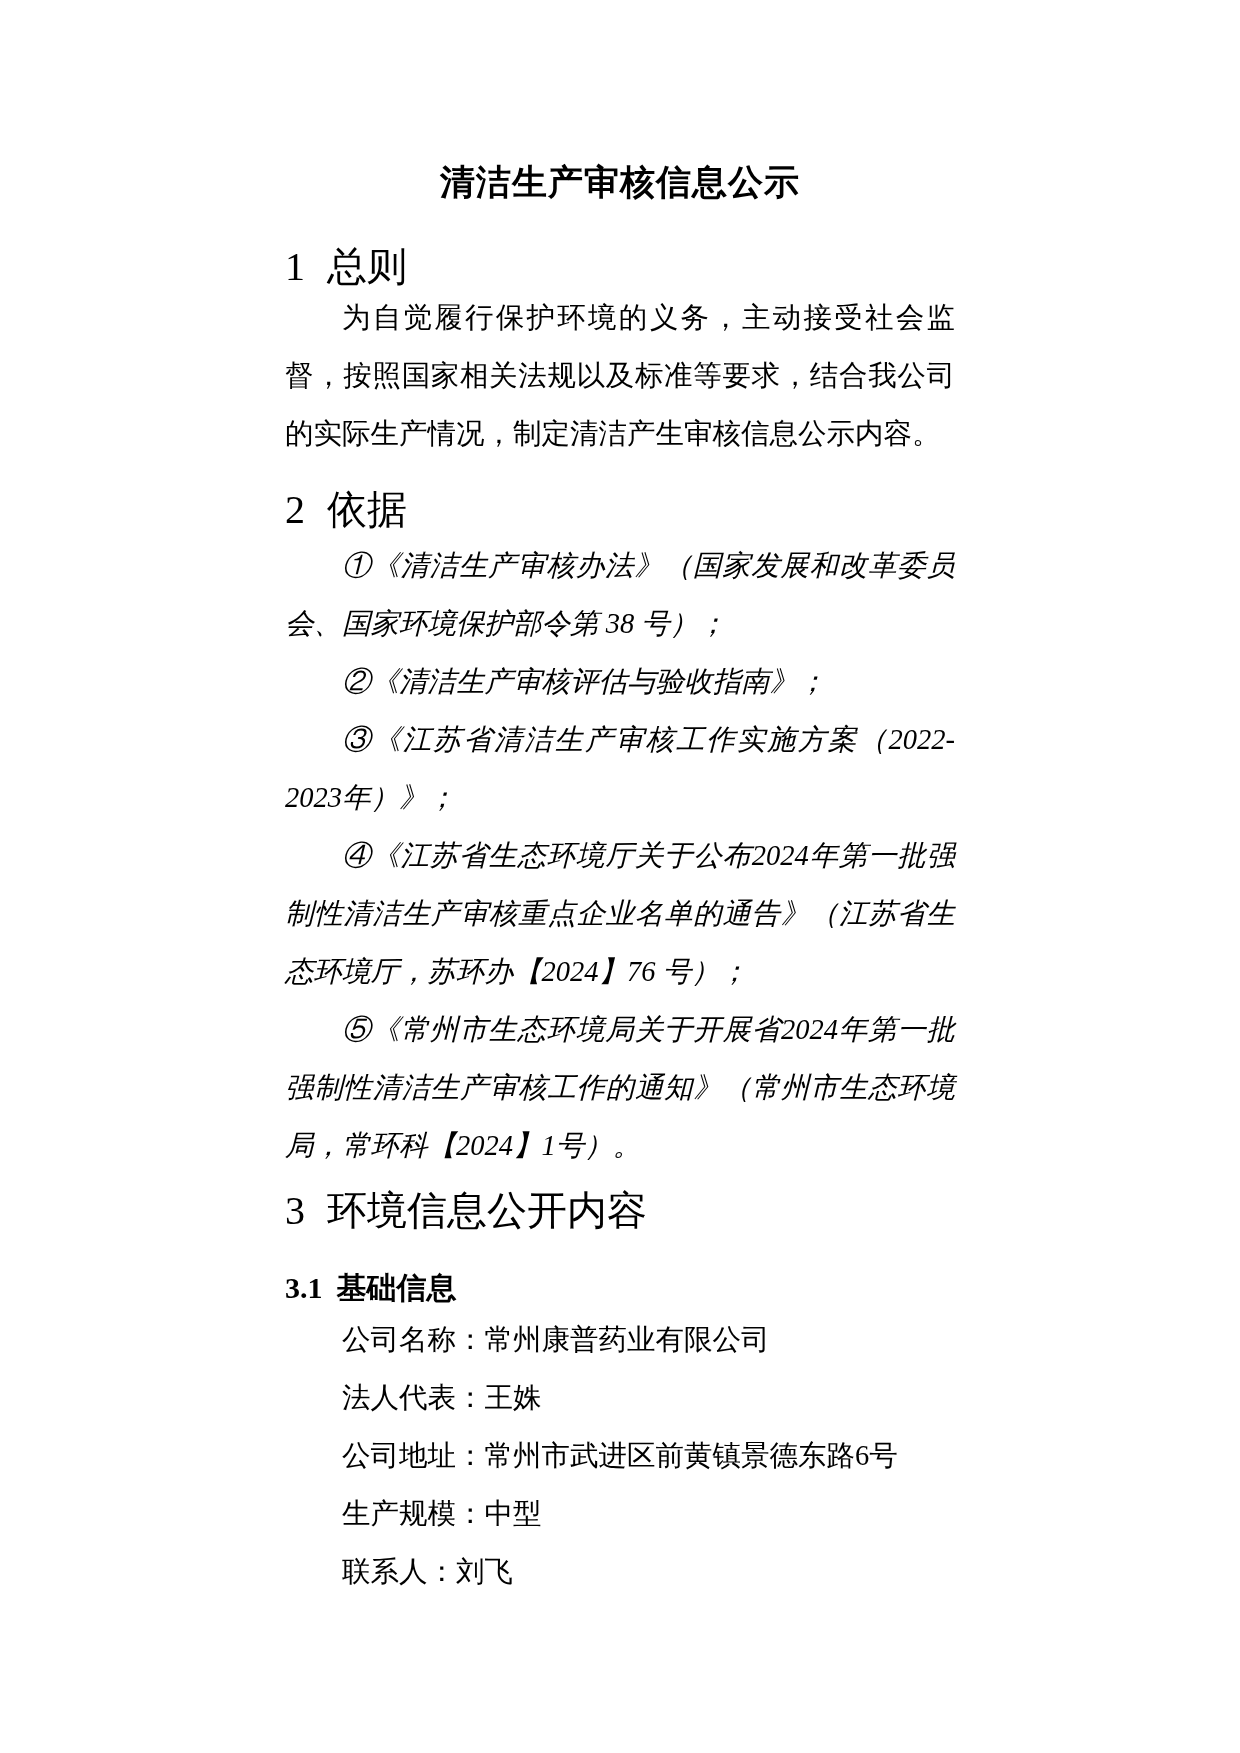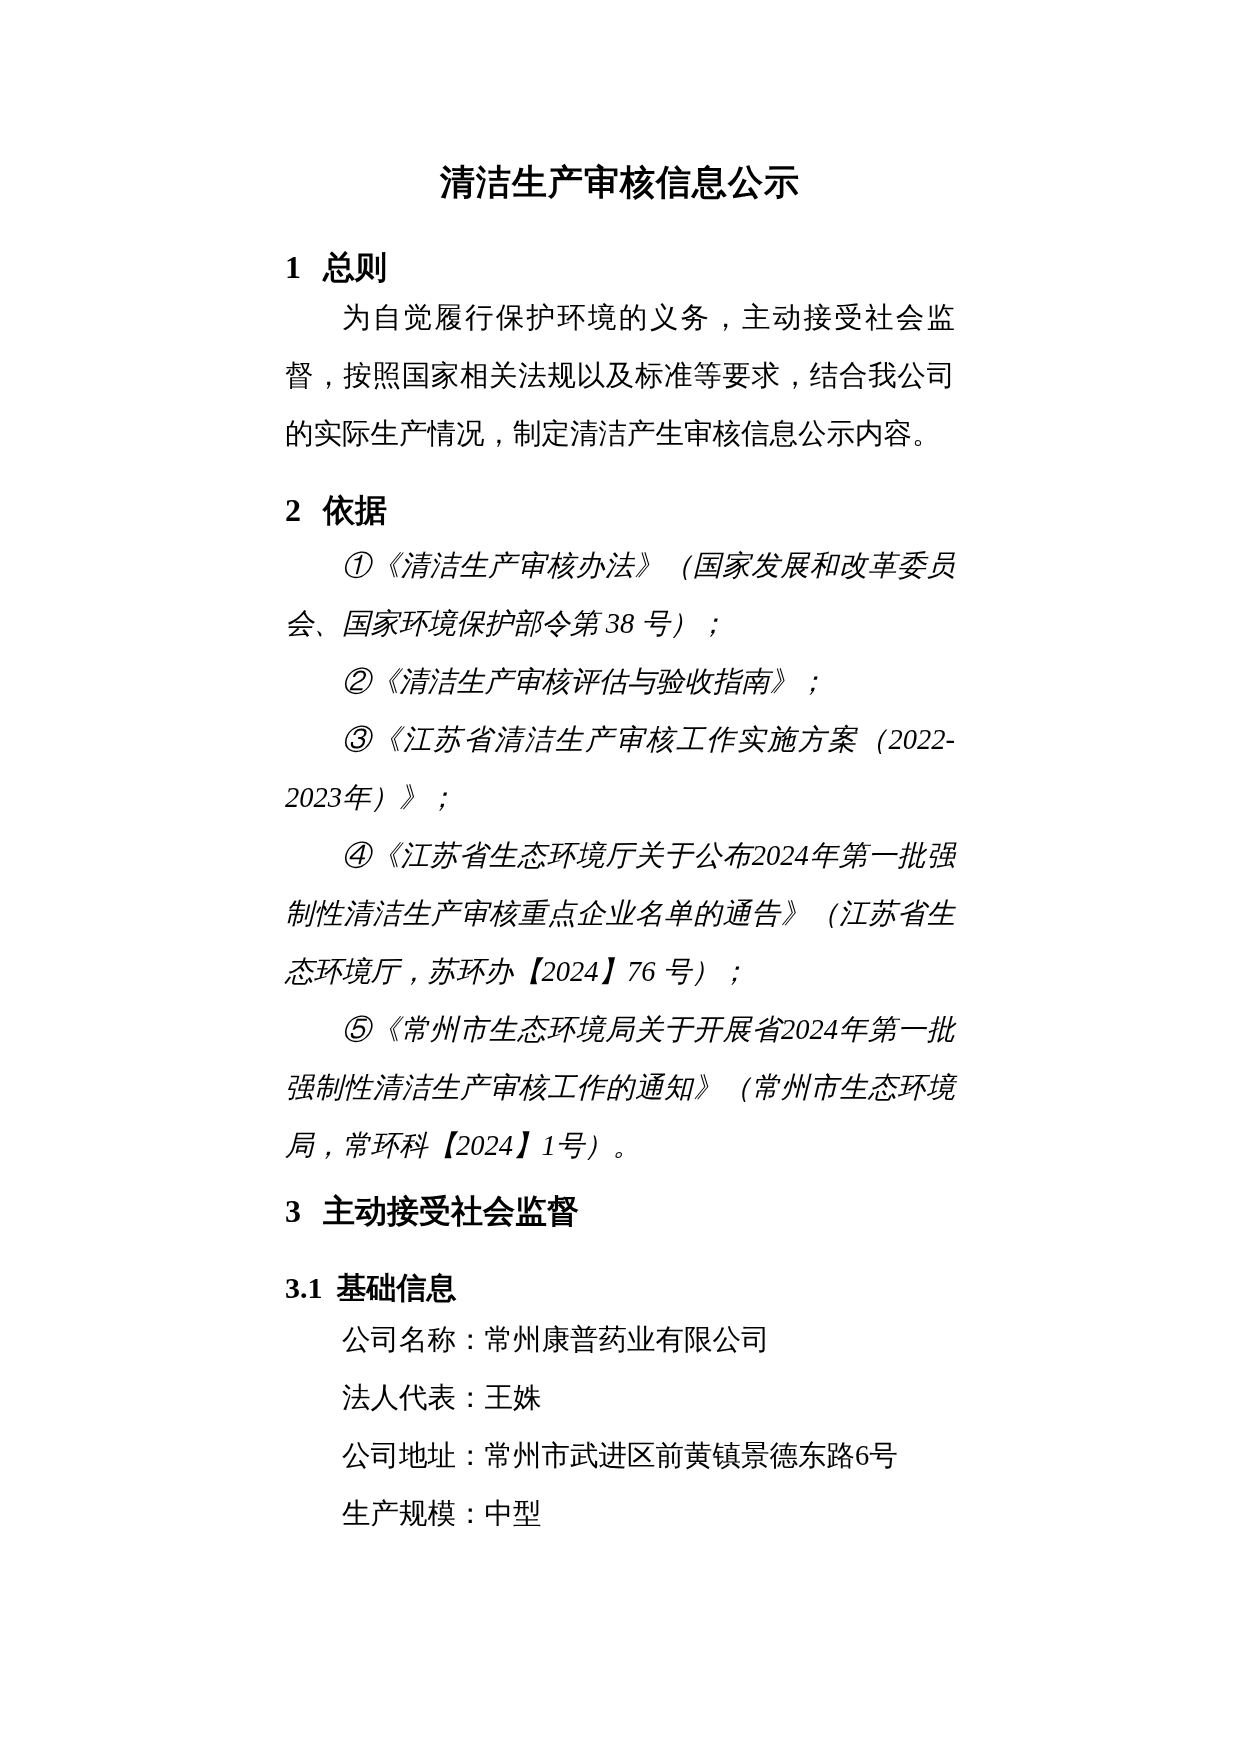--- a/index.html
+++ b/index.html
@@ -21,23 +21,23 @@
   }
   .doc-title {
     margin-top: 160px;
     font-size: 35px;
     line-height: 46px;
     font-weight: bold;
     text-align: center;
     letter-spacing: 1px;
   }
   .heading {
-    font-size: 32px;
+    font-size: 40px;
     line-height: 44px;
-    font-weight: bold;
+    font-weight: normal;
   }
   .heading .h-num {
     display: inline-block;
     margin-right: 22px;
   }
   .h1-zongze   { margin-top: 39px; }
   .h2-yiju     { margin-top: 25px; }
   .h3-huanjing { margin-top: 14px; }
   .subheading {
     margin-top: 34px;
@@ -88,35 +88,38 @@
 
   <div class="body-text ref-list">
     <p class="para">①《清洁生产审核办法》（国家发展和改革委员会、国家环境保护部令第 38 号）；</p>
     <p class="para">②《清洁生产审核评估与验收指南》；</p>
     <p class="para">③《江苏省清洁生产审核工作实施方案（2022-2023年）》；</p>
     <p class="para">④《江苏省生态环境厅关于公布2024年第一批强制性清洁生产审核重点企业名单的通告》（江苏省生态环境厅，苏环办【2024】76 号）；</p>
     <p class="para">⑤《常州市生态环境局关于开展省2024年第一批强制性清洁生产审核工作的通知》（常州市生态环境局，常环科【2024】1号）。</p>
   </div>
 
   <div class="heading h3-huanjing">
-    <span class="h-num">3</span><span class="h-txt">主动接受社会监督</span>
+    <span class="h-num">3</span><span class="h-txt">环境信息公开内容</span>
   </div>
 
   <div class="subheading">
     <span class="h-num">3.1</span><span class="h-txt">基础信息</span>
   </div>
 
   <div class="info-list">
     <div class="info-line">
       <span>公司名称：</span><span>常州康普药业有限公司</span>
     </div>
     <div class="info-line">
       <span>法人代表：</span><span>王姝</span>
     </div>
     <div class="info-line">
       <span>公司地址：</span><span>常州市武进区前黄镇景德东路6号</span>
     </div>
     <div class="info-line">
       <span>生产规模：</span><span>中型</span>
     </div>
+    <div class="info-line">
+      <span>联系人：</span><span>刘飞</span>
+    </div>
   </div>
 
 </div>
 
 </body></html>

